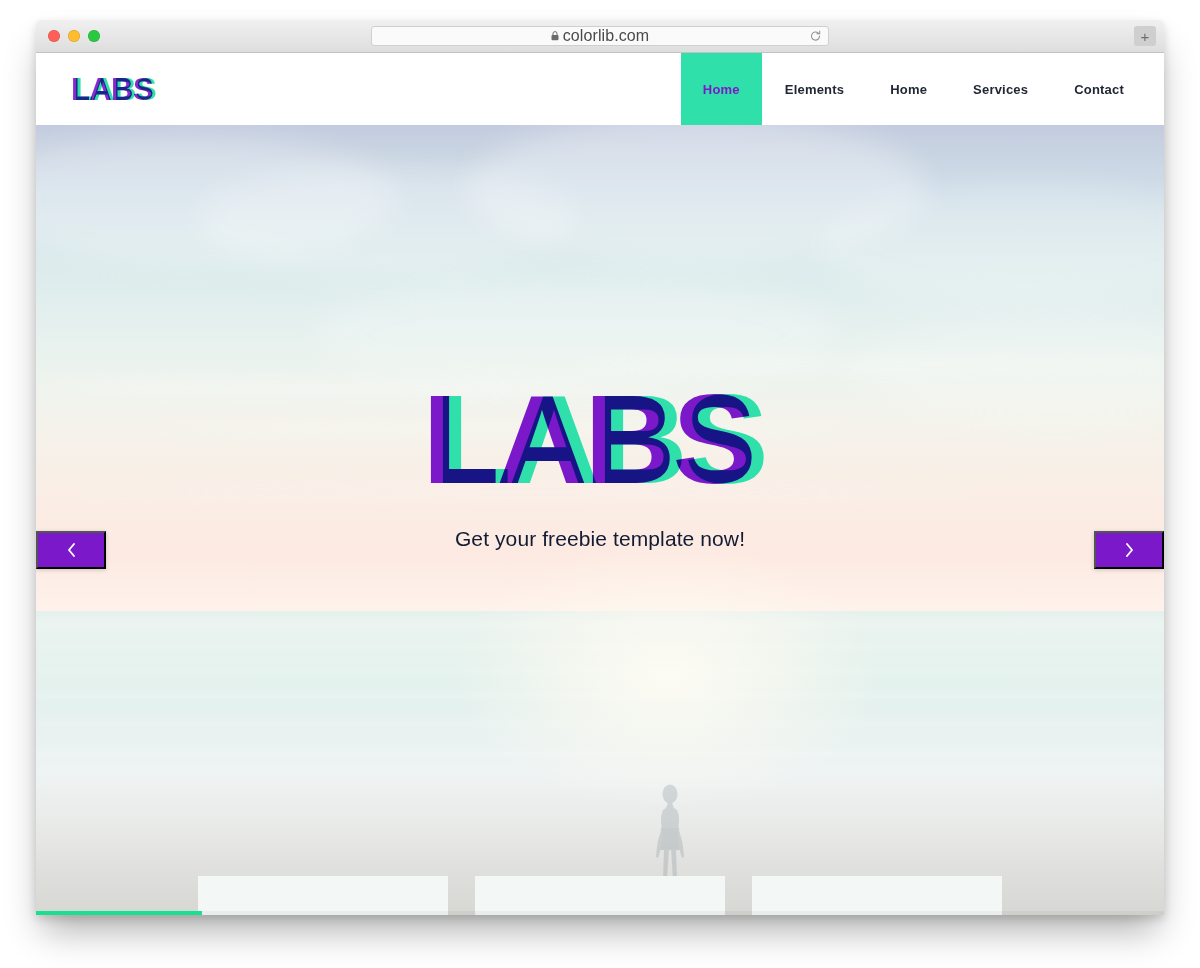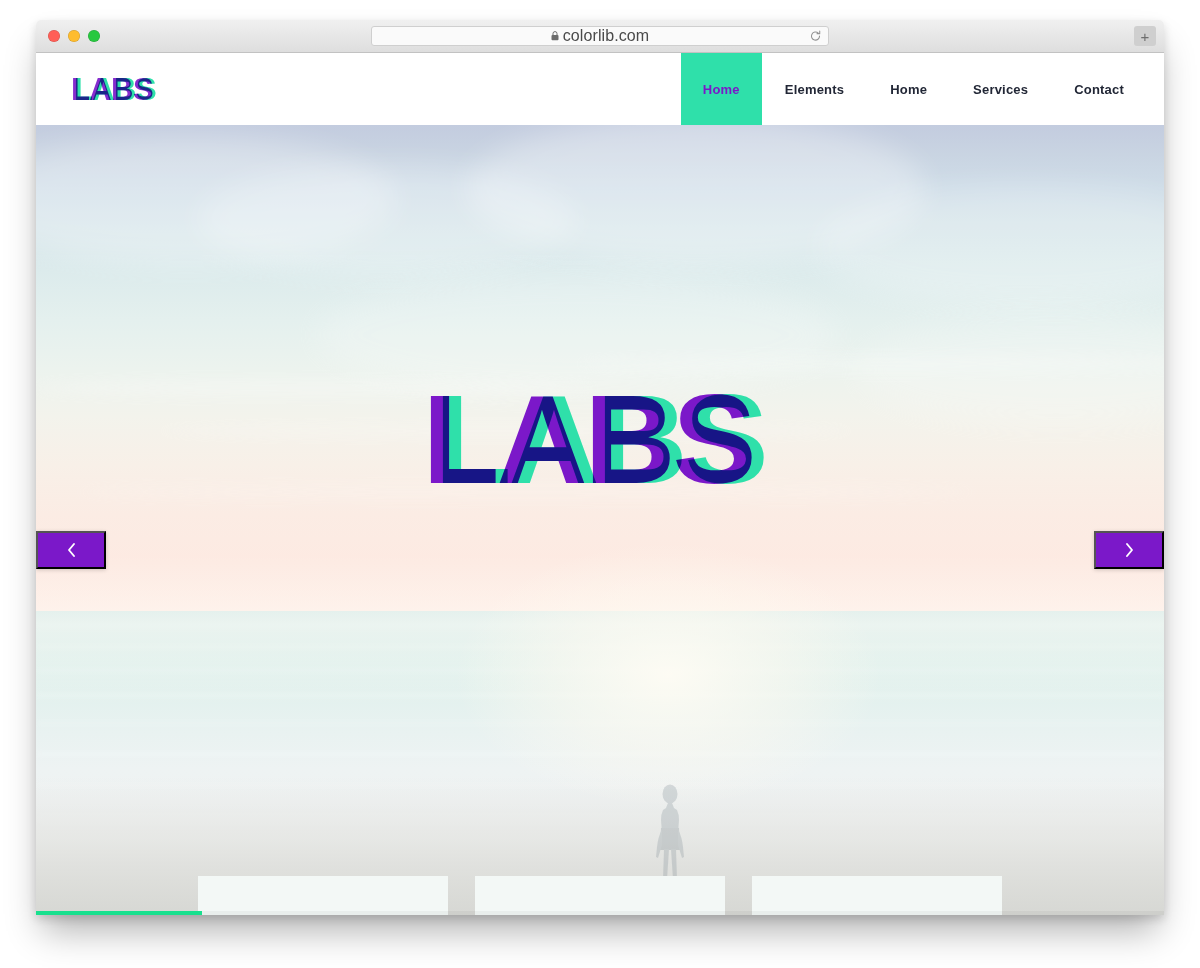--- a/index.html
+++ b/index.html
@@ -437,20 +437,21 @@
         <path d="M30 46 q4 8 5 18 l1 10 -2 1 -4 -13 z" fill="#7c8a93"></path>
         <path d="M16 66 l-1 30 4 1 2 -31 z" fill="#7c8a93"></path>
         <path d="M28 66 l1 30 -4 1 -2 -31 z" fill="#7c8a93"></path>
       </svg>
 
       <div class="hero-text">
         <span class="hero-title-wrap">
           <span class="hero-title ht-teal">LABS</span>
           <span class="hero-title ht-purple">LABS</span>
         </span>
+        <div class="hero-sub">Get your freebie template now!</div>
       </div>
 
       <button class="slider-arrow prev">
         <svg width="11" height="16" viewBox="0 0 11 16">
           <path d="M8 2 L3 8 L8 14" fill="none" stroke="#ffffff" stroke-width="1.9" stroke-linecap="round" stroke-linejoin="round"></path>
         </svg>
       </button>
       <button class="slider-arrow next">
         <svg width="11" height="16" viewBox="0 0 11 16">
           <path d="M3 2 L8 8 L3 14" fill="none" stroke="#ffffff" stroke-width="1.9" stroke-linecap="round" stroke-linejoin="round"></path>

